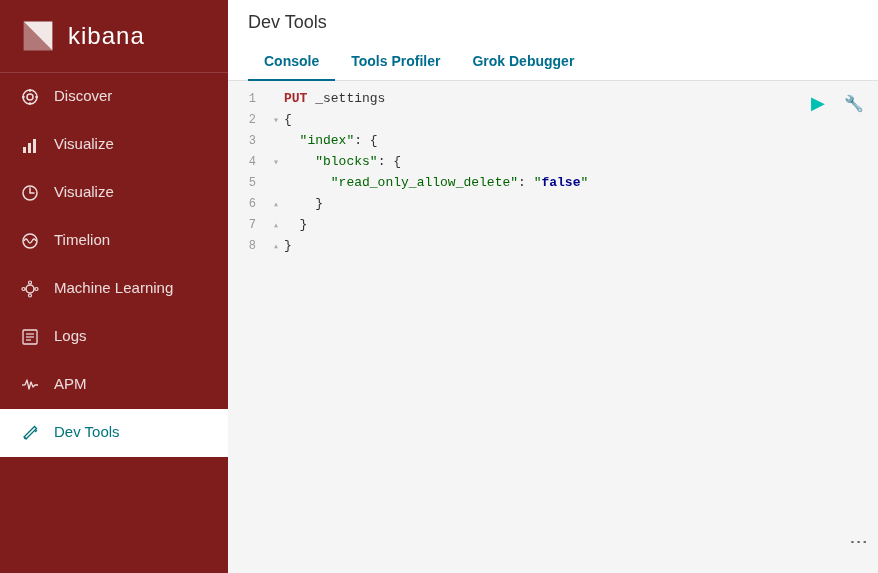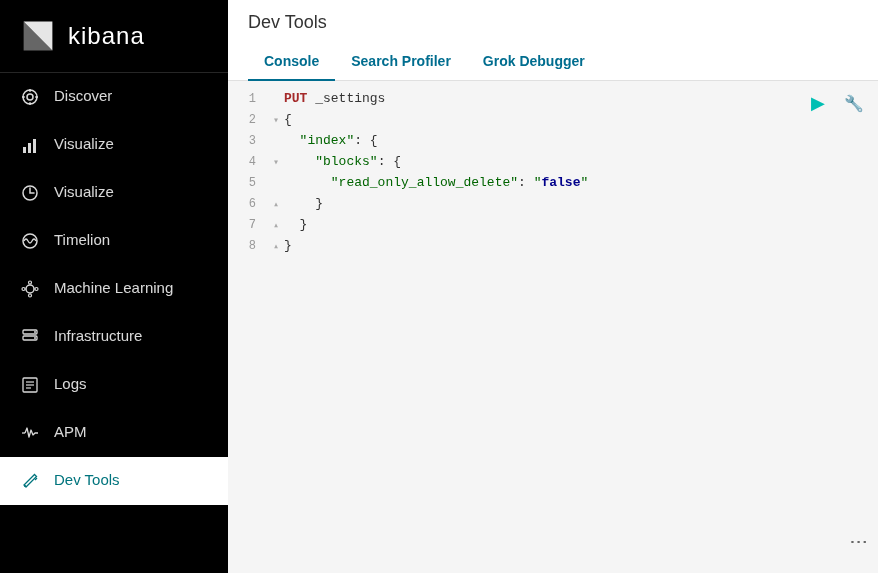--- a/index.html
+++ b/index.html
@@ -173,21 +173,21 @@
       right: 8px;
       color: #666;
       font-size: 18px;
       writing-mode: vertical-rl;
       letter-spacing: 2px;
     }
   </style>
 </head>
 <body>
 
-<nav class="sidebar" style="background: #000000;">
+<nav class="sidebar" style="background: #7f1d1d;">
   <div class="sidebar-logo">
     <svg class="logo-icon" viewBox="0 0 40 40" xmlns="http://www.w3.org/2000/svg">
       <polygon points="4,4 36,4 36,36" fill="white" opacity="0.9"></polygon>
       <polygon points="4,4 4,36 36,36" fill="white" opacity="0.4"></polygon>
     </svg>
     <span class="logo-text">kibana</span>
   </div>
   <div class="nav-items">
 
     <div class="nav-item">
@@ -242,31 +242,20 @@
           <circle cx="9" cy="9" r="4" stroke="rgba(255,255,255,0.85)" stroke-width="1.5" fill="none"></circle>
           <circle cx="9" cy="2.5" r="1.5" stroke="rgba(255,255,255,0.85)" stroke-width="1.2" fill="none"></circle>
           <circle cx="9" cy="15.5" r="1.5" stroke="rgba(255,255,255,0.85)" stroke-width="1.2" fill="none"></circle>
           <circle cx="2.5" cy="9" r="1.5" stroke="rgba(255,255,255,0.85)" stroke-width="1.2" fill="none"></circle>
           <circle cx="15.5" cy="9" r="1.5" stroke="rgba(255,255,255,0.85)" stroke-width="1.2" fill="none"></circle>
         </svg>
       </span>
       <span>Machine Learning</span>
     </div>
 
-    <div class="nav-item">
-      <span class="nav-icon">
-        <svg width="18" height="18" viewBox="0 0 18 18" fill="none">
-          <rect x="2" y="2" width="14" height="4" rx="1" stroke="rgba(255,255,255,0.85)" stroke-width="1.3" fill="none"></rect>
-          <rect x="2" y="8" width="14" height="4" rx="1" stroke="rgba(255,255,255,0.85)" stroke-width="1.3" fill="none"></rect>
-          <circle cx="14" cy="4" r="1" fill="rgba(255,255,255,0.85)"></circle>
-          <circle cx="14" cy="10" r="1" fill="rgba(255,255,255,0.85)"></circle>
-        </svg>
-      </span>
-      <span>Infrastructure</span>
-    </div>
 
     <div class="nav-item">
       <span class="nav-icon">
         <svg width="18" height="18" viewBox="0 0 18 18" fill="none">
           <rect x="2" y="2" width="14" height="14" rx="1" stroke="rgba(255,255,255,0.85)" stroke-width="1.3" fill="none"></rect>
           <line x1="5" y1="6" x2="13" y2="6" stroke="rgba(255,255,255,0.85)" stroke-width="1.2"></line>
           <line x1="5" y1="9" x2="13" y2="9" stroke="rgba(255,255,255,0.85)" stroke-width="1.2"></line>
           <line x1="5" y1="12" x2="10" y2="12" stroke="rgba(255,255,255,0.85)" stroke-width="1.2"></line>
         </svg>
       </span>
@@ -298,21 +287,21 @@
 </nav>
 
 <div class="main">
   <div class="main-header">
     <h1 class="main-title">Dev Tools</h1>
     <div class="tabs">
       <div class="tab active" style="border-bottom-color: rgb(0, 109, 143); color: rgb(0, 109, 143);">
         <span>Console</span>
       </div>
       <div class="tab" style="color: rgb(0, 109, 143);">
-        <span>Search Profiler</span>
+        <span>Tools Profiler</span>
       </div>
       <div class="tab" style="color: rgb(0, 109, 143);">
         <span>Grok Debugger</span>
       </div>
     </div>
   </div>
 
   <div class="editor-area">
     <div class="editor-toolbar">
       <button class="toolbar-btn play" style="color: rgb(0, 191, 179);">▶</button>

